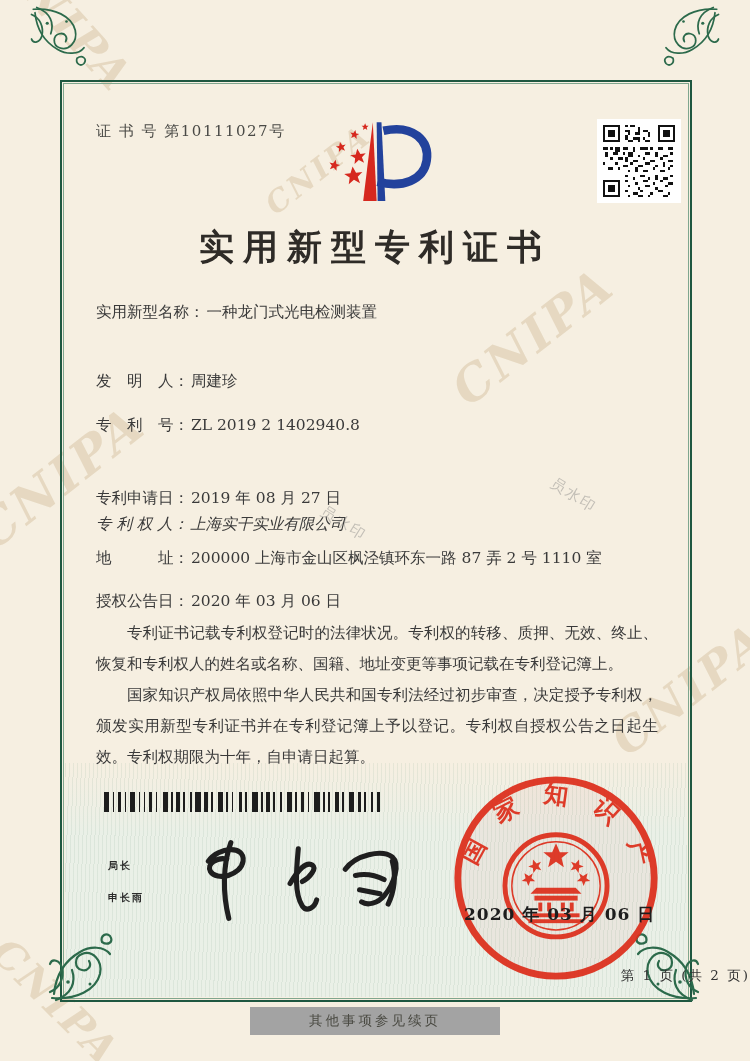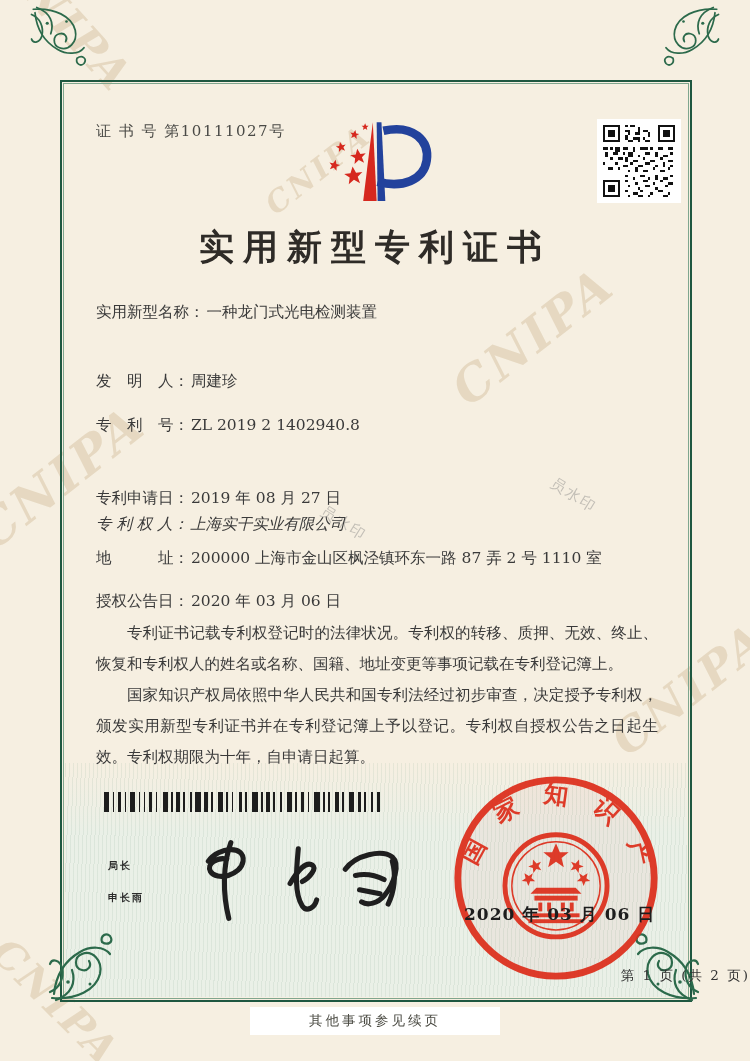--- a/index.html
+++ b/index.html
@@ -84,21 +84,21 @@
   
   .seal{left:448px;top:770px;width:216px;height:216px;z-index:6;opacity:.93;}
   .seal svg{width:100%;height:100%;display:block;}
   .seal-date{
     left:464px;top:903px;z-index:7;font-size:17px;font-weight:700;
     color:#1d1d1d;letter-spacing:1px;white-space:nowrap;
   }
   
   .page-info{left:0;right:0;top:967px;text-align:right;z-index:5;font-size:13.5px;letter-spacing:2px;color:#333;}
   .cont-strip{
-    left:250px;top:1007px;width:250px;height:28px;background:#ffffff;z-index:5;
+    left:250px;top:1007px;width:250px;height:28px;background:#a3a3a3;z-index:5;
     display:flex;align-items:center;justify-content:center;
   }
   .cont-strip span{font-size:13.5px;letter-spacing:3px;color:#4a4a42;}
 </style>
 </head>
 <body>
 
 <div class="wm wm1">CNIPA</div>
 <div class="wm wm2">CNIPA</div>
 <div class="wm wm3">CNIPA</div>

